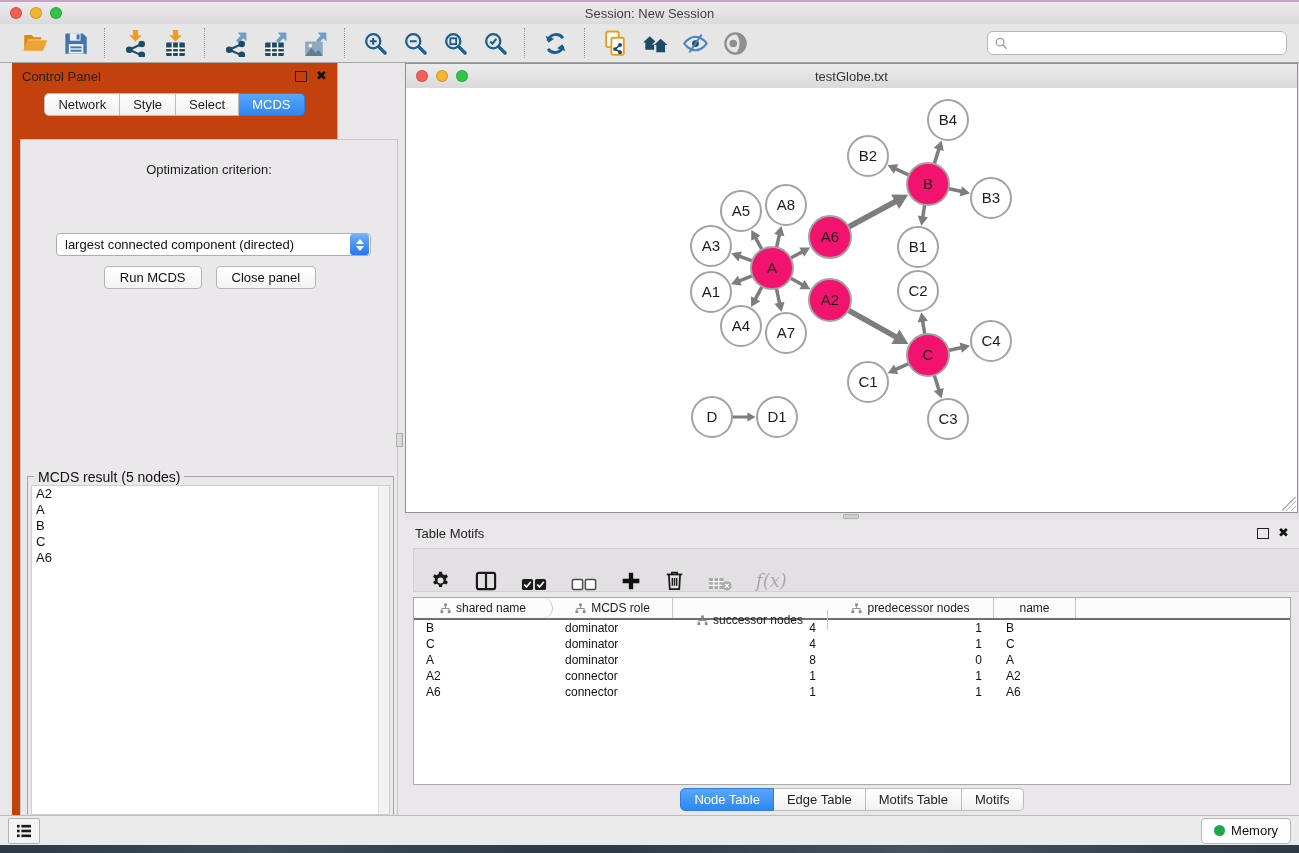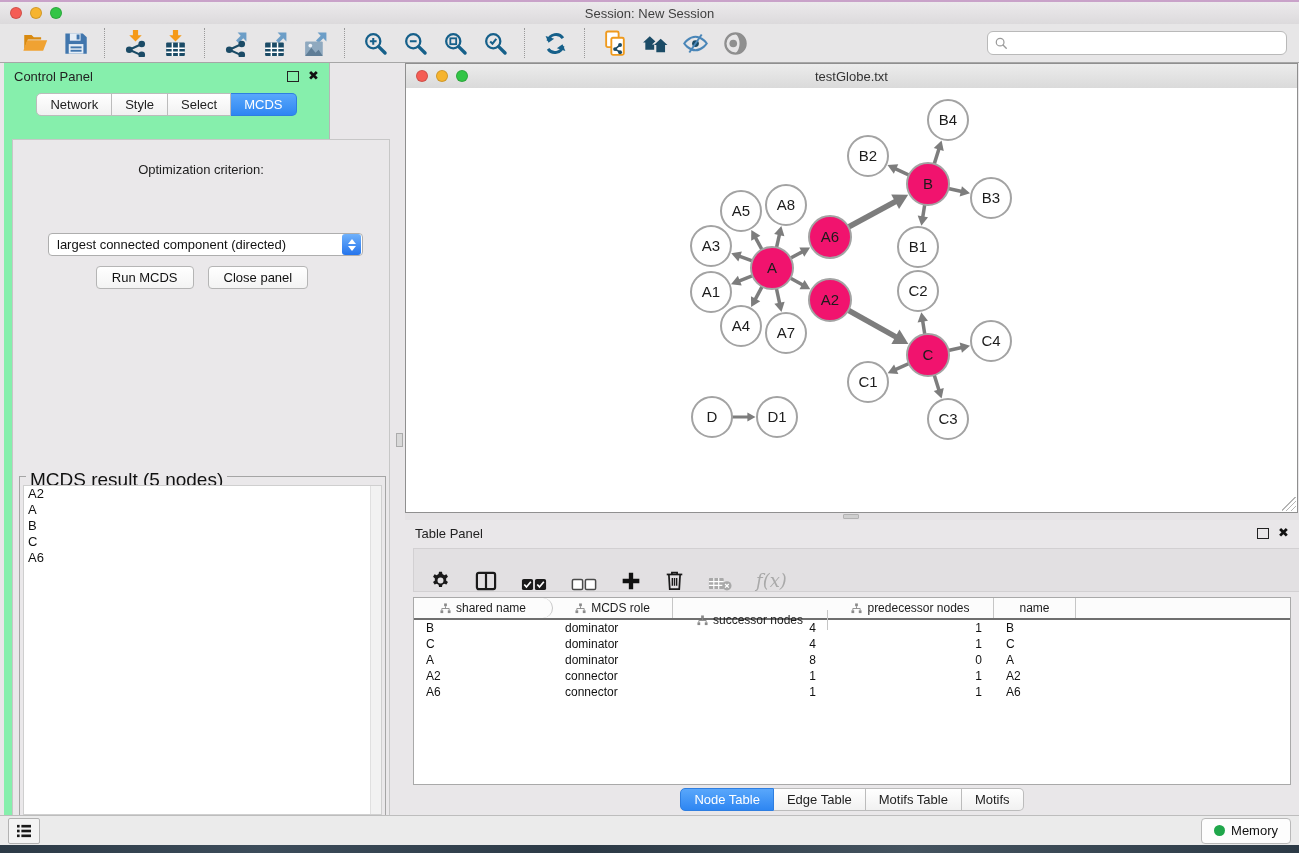--- a/index.html
+++ b/index.html
@@ -21,21 +21,21 @@
            display:flex;align-items:center;box-sizing:border-box;padding-left:10px;}
   .tbgroup{display:flex;align-items:center;gap:6px;padding:0 8px;}
   .tbsep{width:1px;height:30px;border-left:1px dotted #999;margin:0 4px;}
   .tbtn{width:34px;height:32px;display:flex;align-items:center;justify-content:center;border-radius:4px;}
   .tbtn svg{width:27px;height:27px;}
   .searchbox{margin-left:auto;margin-right:12px;width:292px;height:22px;background:#fff;border:1px solid #b9b9b9;
              border-radius:6px;display:flex;align-items:center;padding-left:6px;}
   .searchbox input{border:none;outline:none;flex:1;font-size:12px;background:transparent;height:18px;}
 
   
-  .control-panel{left:4px;top:63px;width:326px;height:752px;background:#86efac;border-right:1px solid #b6b6b6;box-sizing:border-box;}
+  .control-panel{left:12px;top:63px;width:326px;height:752px;background:#c2410c;border-right:1px solid #b6b6b6;box-sizing:border-box;}
   .panel-head{display:flex;align-items:center;height:26px;padding:0 10px;font-size:13px;color:#222;}
   .panel-head .ph-icons{margin-left:auto;display:flex;gap:9px;align-items:center;}
   .float-glyph{width:10px;height:9px;border:1.6px solid #222;display:inline-block;}
   .close-glyph{font-size:13px;font-weight:bold;color:#111;line-height:10px;}
   .cp-tabs{display:flex;justify-content:center;margin-top:4px;position:relative;z-index:2;}
   .tabstrip{display:flex;}
   .tabstrip .tab{font-size:13px;color:#222;background:linear-gradient(#ffffff,#f1f1f1);
         border:1px solid #bcbcbc;border-left:none;padding:3px 13px;line-height:15px;}
   .tabstrip .tab:first-child{border-left:1px solid #bcbcbc;border-radius:5px 0 0 5px;}
   .tabstrip .tab:last-child{border-radius:0 5px 5px 0;}
@@ -46,21 +46,21 @@
             display:flex;align-items:center;box-sizing:border-box;}
   .dropdown .dd-text{flex:1;font-size:13px;padding-left:8px;color:#111;white-space:nowrap;}
   .dd-stepper{width:19px;height:21px;border-radius:3px;background:linear-gradient(#6fb1fb,#2574ec);
               display:flex;flex-direction:column;align-items:center;justify-content:center;gap:2px;margin-right:1px;}
   .dd-up{width:0;height:0;border-left:4px solid transparent;border-right:4px solid transparent;border-bottom:5px solid #fff;}
   .dd-down{width:0;height:0;border-left:4px solid transparent;border-right:4px solid transparent;border-top:5px solid #fff;}
   .btnrow{left:0;top:126px;width:378px;display:flex;justify-content:center;gap:14px;}
   .pushbtn{font-size:13px;color:#111;background:linear-gradient(#ffffff,#f3f3f3);border:1px solid #b5b5b5;
            border-radius:4px;padding:3px 15px;line-height:15px;}
   .fieldset{left:6px;top:336px;width:367px;height:343px;border:1px solid #a5a5a5;box-sizing:border-box;background:#eae8ea;}
-  .fieldset .legend{position:absolute;top:-8px;left:6px;background:#eae8ea;padding:0 4px;font-size:19px;color:#111;}
+  .fieldset .legend{position:absolute;top:-8px;left:6px;background:#eae8ea;padding:0 4px;font-size:14px;color:#111;}
   .mcds-list{position:absolute;left:3px;top:8px;width:359px;height:330px;background:#fff;border:1px solid #cfcfcf;box-sizing:border-box;}
   .mcds-scroll{position:absolute;right:0;top:0;width:10px;height:100%;background:#f2f2f2;border-left:1px solid #e0e0e0;}
   .mcds-list .list-item{font-size:13px;color:#111;padding:1px 0 1px 4px;line-height:14px;}
 
   .v-split-handle{left:396px;top:433px;width:7px;height:14px;background:#d8d8d8;border:1px solid #ababab;box-sizing:border-box;}
 
   
   .net-window{left:405px;top:63px;width:893px;height:450px;border:1px solid #8f8f8f;background:#fff;box-sizing:border-box;}
   .net-titlebar{height:24px;background:linear-gradient(#ececec,#dadada);border-bottom:1px solid #adadad;
                 display:flex;align-items:center;position:relative;}
@@ -413,21 +413,21 @@
   </div>
   <div class="resize-grip"></div>
 </div>
 
 <div class="abs h-splitter">
   <div class="h-handle"></div>
 </div>
 
 <div class="abs table-panel">
   <div class="panel-head">
-    <span>Table Panel</span>
+    <span>Table Motifs</span>
     <span class="ph-icons">
       <span class="float-glyph"></span>
       <span class="close-glyph">✖</span>
     </span>
   </div>
   <div class="tp-toolbar">
     <span class="tp-btn">
         <svg width="21" height="21" viewBox="0 0 24 24">
           <path fill="#1a1a1a" fill-rule="evenodd" d="M10.3 2h3.4l.5 2.7a7.3 7.3 0 0 1 2 1.2l2.6-1 1.7 2.9-2.1 1.8a7 7 0 0 1 0 2.3l2.1 1.8-1.7 2.9-2.6-1a7.3 7.3 0 0 1-2 1.2l-.5 2.7h-3.4l-.5-2.7a7.3 7.3 0 0 1-2-1.2l-2.6 1-1.7-2.9 2.1-1.8a7 7 0 0 1 0-2.3L3.5 7.8l1.7-2.9 2.6 1a7.3 7.3 0 0 1 2-1.2zM12 8.6a3.4 3.4 0 1 0 0 6.8 3.4 3.4 0 0 0 0-6.8z"></path>
         </svg>

